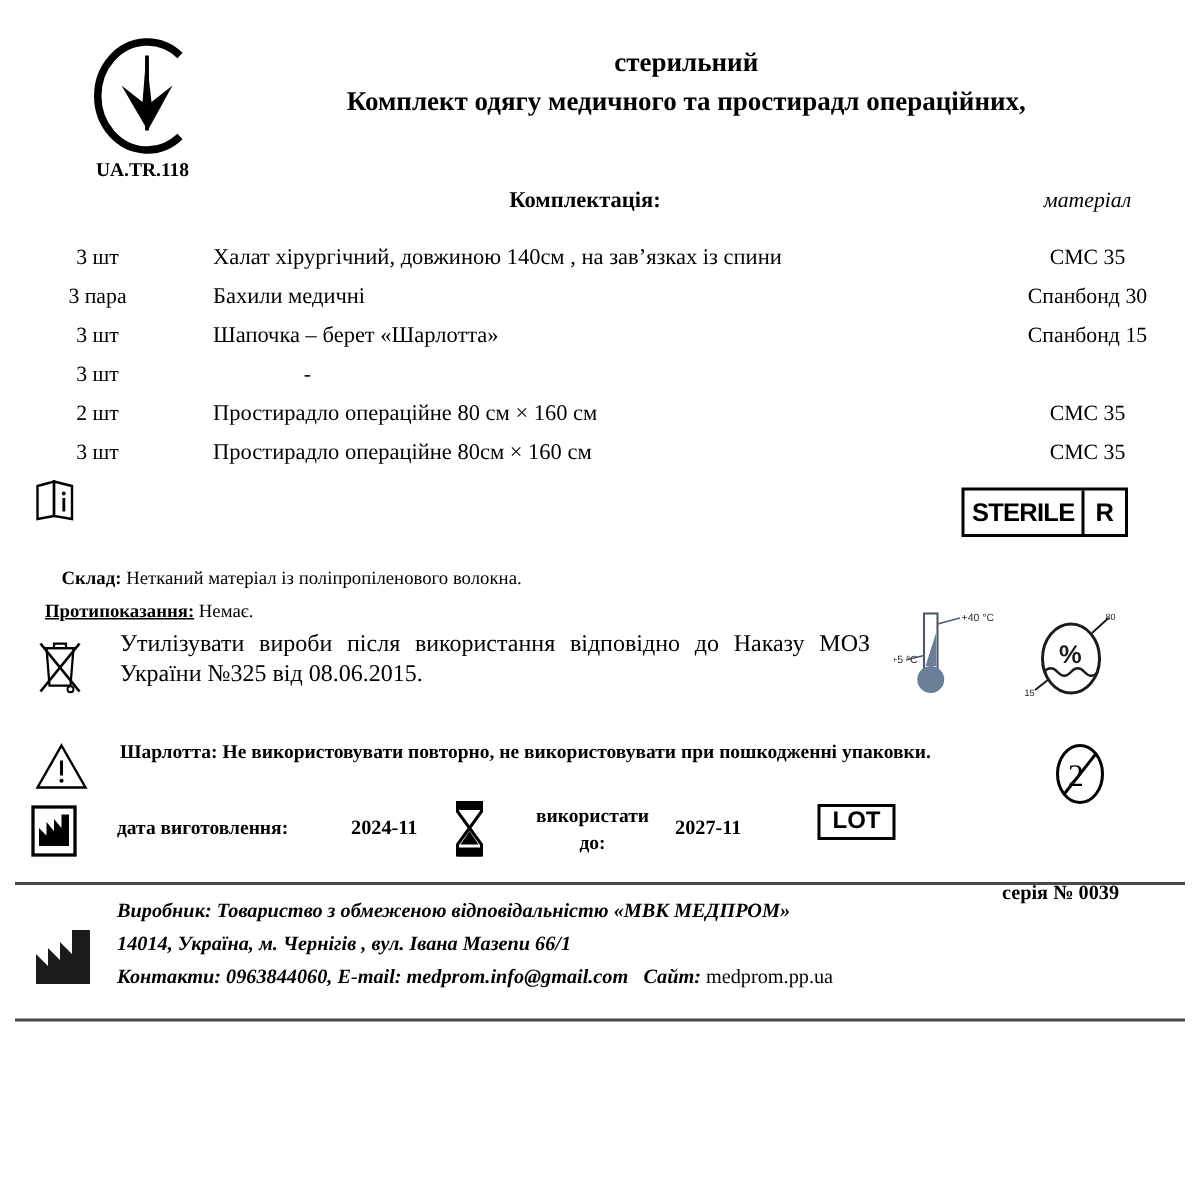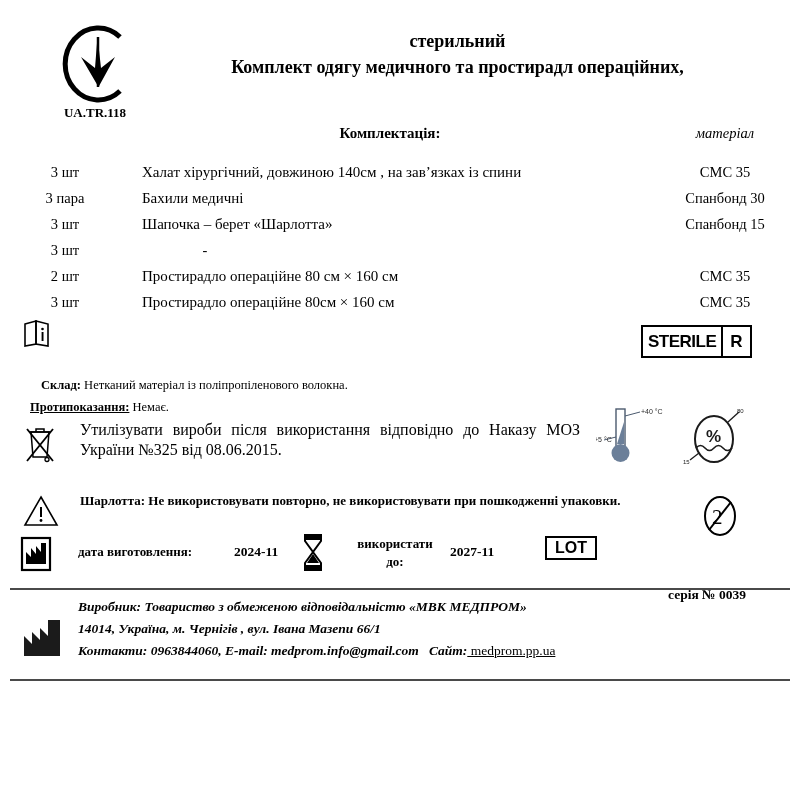--- a/index.html
+++ b/index.html
@@ -255,21 +255,20 @@
     position: absolute;
     left: 78px; top: 2px;
     font-style: italic;
     font-weight: bold;
     font-size: 13.5px;
     line-height: 22px;
   }
   .maker-text .plain {
     font-style: normal;
     font-weight: normal;
-    text-decoration: underline;
   }
 </style>
 </head>
 <body>
 
 <div class="label">
 
   <div class="header">
     <div class="logo-wrap">
       <span>

